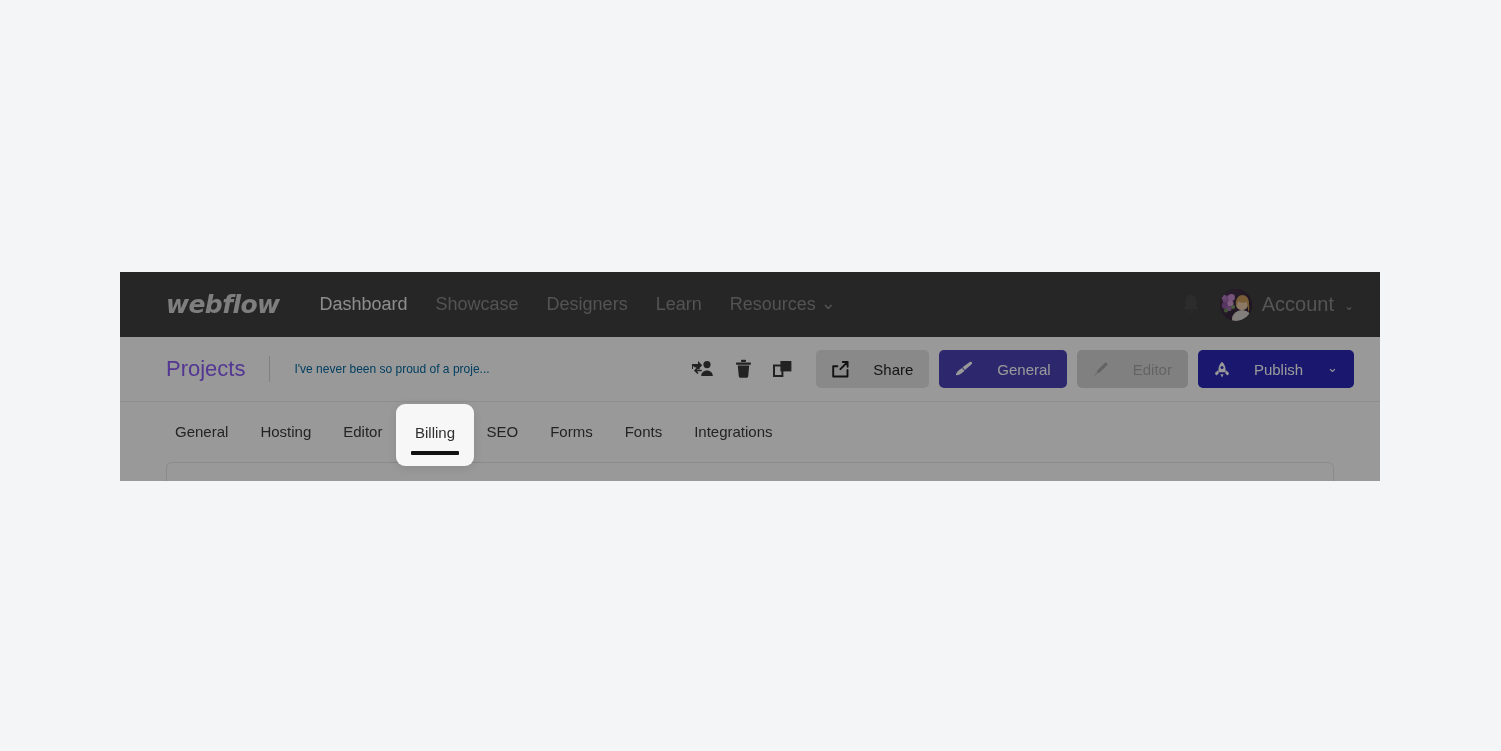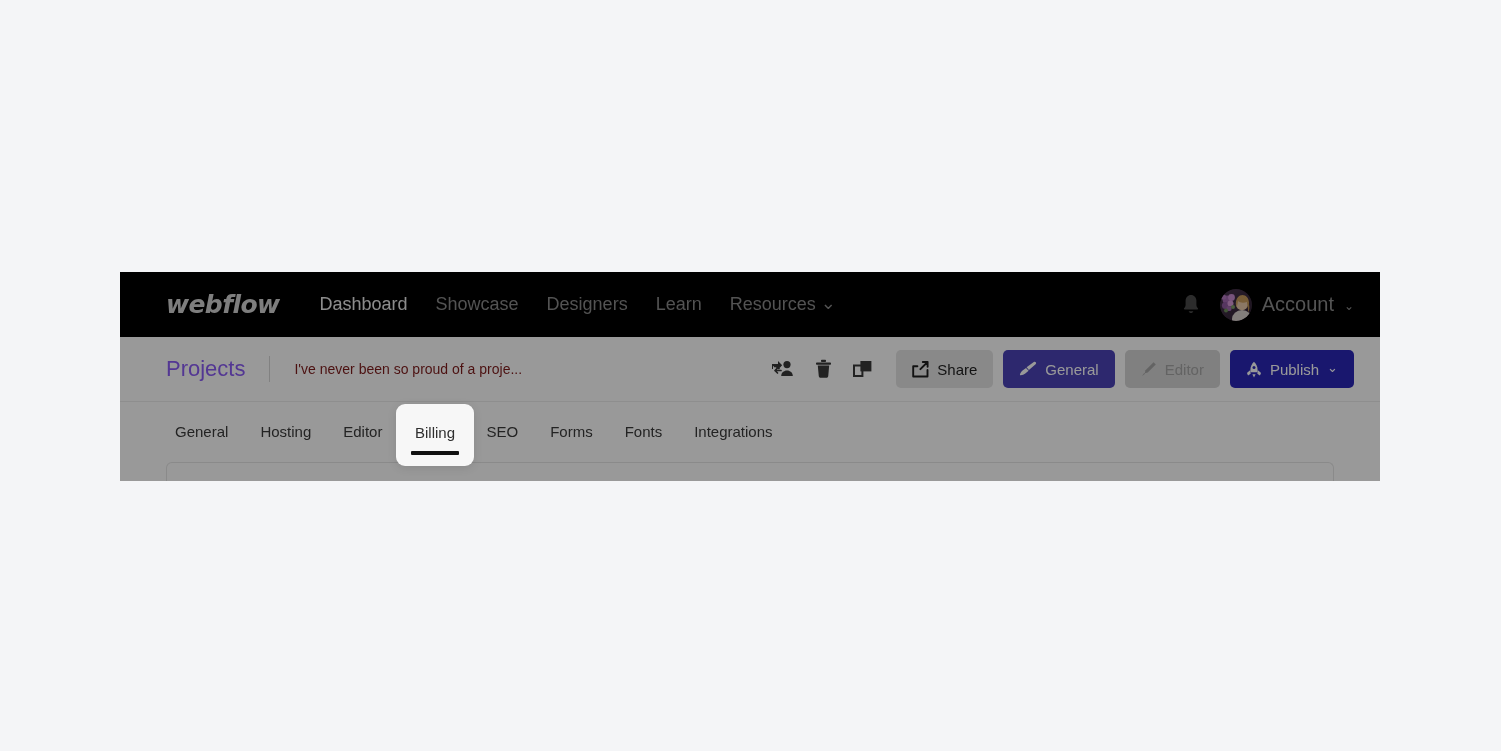--- a/index.html
+++ b/index.html
@@ -23,21 +23,21 @@
     width: 1260px;
     height: 209px;
     overflow: hidden;
     background: #ffffff;
   }
 
   
   #topnav {
     position: relative;
     height: 65px;
-    background: #000000;
+    background: #404040;
     display: flex;
     align-items: center;
     padding: 0 26px 0 46px;
     box-sizing: border-box;
   }
   #brand-logo {
     font-family: "DejaVu Sans", sans-serif;
     font-style: italic;
     font-weight: 700;
     font-size: 25px;
@@ -102,22 +102,22 @@
     cursor: pointer;
     white-space: nowrap;
   }
   #crumb-divider {
     width: 1px;
     height: 26px;
     background: #d8d8d8;
     margin: 0 24px;
   }
   #project-title {
-    font-size: 14px;
-    color: #7f1d1d;
+    font-size: 12px;
+    color: #0369a1;
     white-space: nowrap;
     overflow: hidden;
     cursor: text;
   }
   #subheader-actions {
     margin-left: auto;
     display: flex;
     align-items: center;
     gap: 0;
   }
@@ -126,21 +126,21 @@
     display: flex;
     align-items: center;
     justify-content: center;
     cursor: pointer;
     margin-right: 6px;
   }
   .icon-btn svg { display: block; }
   .btn {
     display: flex;
     align-items: center;
-    gap: 8px;
+    gap: 24px;
     height: 38px;
     padding: 0 16px;
     border-radius: 5px;
     font-size: 15px;
     border: none;
     cursor: pointer;
     white-space: nowrap;
     font-family: "Liberation Sans", sans-serif;
   }
   #btn-share   { background: #e4e4e4; color: #1f1f1f; margin-left: 10px; }

